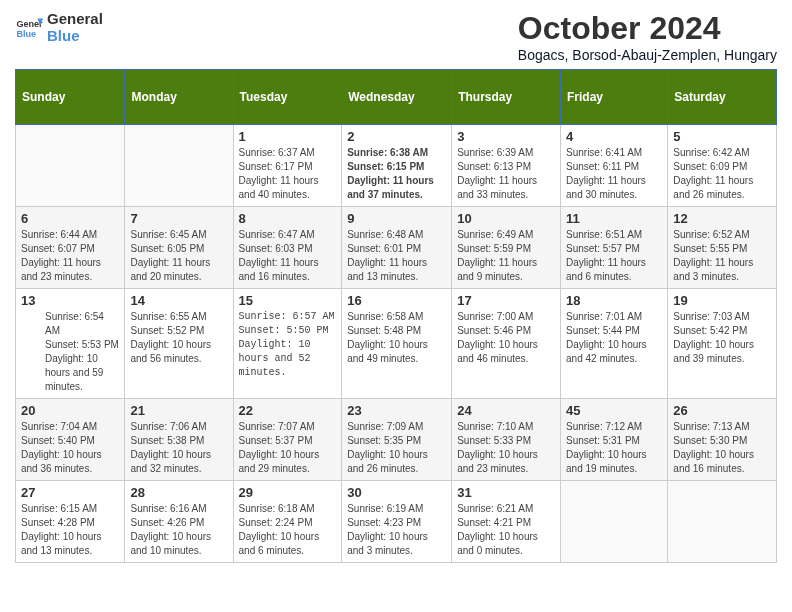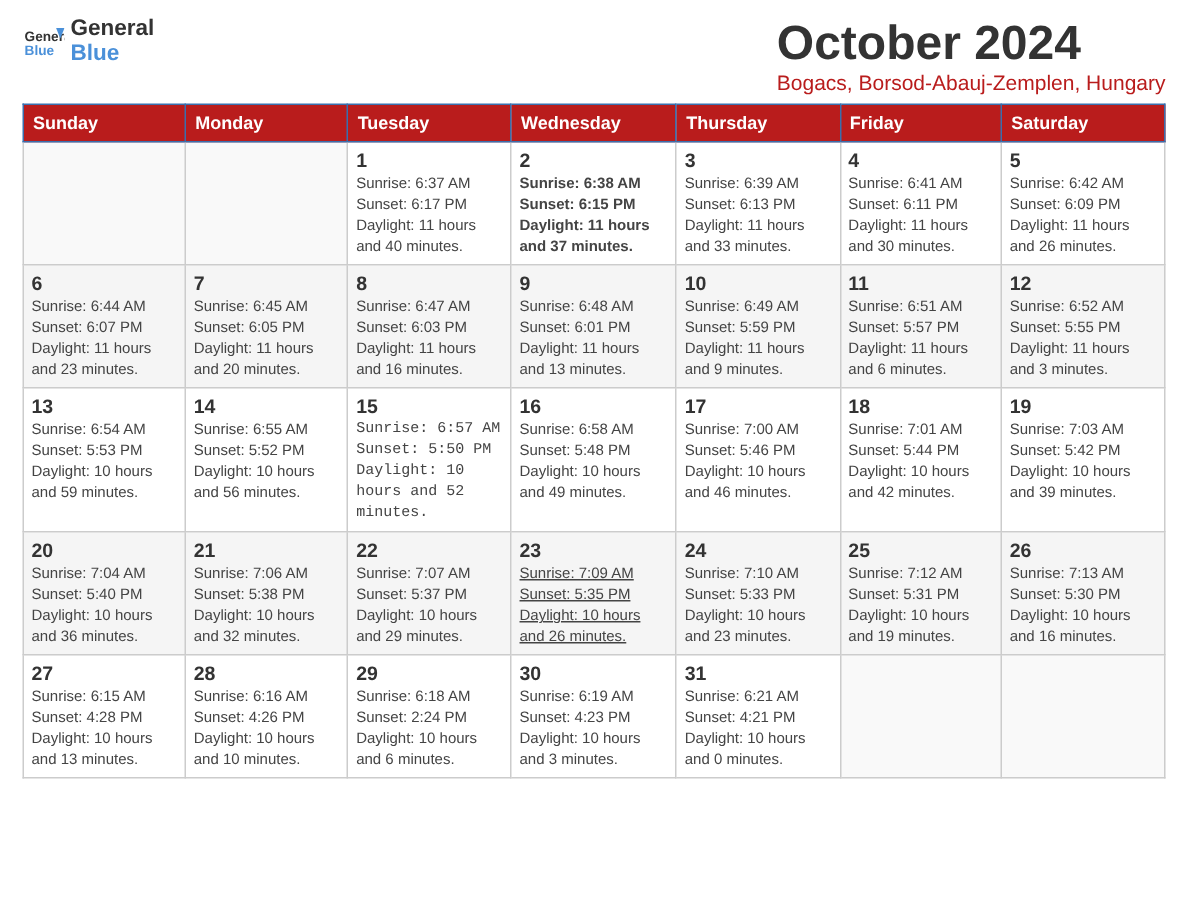--- a/index.html
+++ b/index.html
@@ -28,32 +28,32 @@
     .title-block {
       text-align: left;
     }
     .month-title {
       font-size: 32px;
       font-weight: bold;
       color: #333;
     }
     .subtitle {
       font-size: 14px;
-      color: #b91c1c;
+      color: #0f172a;
     }
     table {
       width: 100%;
       border-collapse: collapse;
       font-size: 11px;
     }
     thead tr th {
-      background-color: #b91c1c;
+      background-color: #4d7c0f;
       color: #fff;
       text-align: left;
-      padding: 5px 6px;
+      padding: 20px 6px;
       font-size: 12px;
       font-weight: bold;
       border: 1px solid #3a6fad;
     }
     tbody tr td {
       border: 1px solid #ccc;
       vertical-align: top;
       padding: 4px 5px;
       height: 80px;
       width: 113px;
@@ -186,21 +186,21 @@
         <td>
           <span class="day-num">12</span>
           <div class="day-info" style="white-space: pre-line;">Sunrise: 6:52 AM
 Sunset: 5:55 PM
 Daylight: 11 hours and 3 minutes.</div>
         </td>
       </tr>
       <tr>
         <td>
           <span class="day-num">13</span>
-          <div class="day-info" style="white-space: pre-line;">Sunrise: 6:54 AM
+          <div class="day-info" style="white-space: pre-line; margin-left: 24px;">Sunrise: 6:54 AM
 Sunset: 5:53 PM
 Daylight: 10 hours and 59 minutes.</div>
         </td>
         <td>
           <span class="day-num">14</span>
           <div class="day-info" style="white-space: pre-line;">Sunrise: 6:55 AM
 Sunset: 5:52 PM
 Daylight: 10 hours and 56 minutes.</div>
         </td>
         <td>
@@ -248,32 +248,32 @@
 Daylight: 10 hours and 32 minutes.</div>
         </td>
         <td>
           <span class="day-num">22</span>
           <div class="day-info" style="white-space: pre-line;">Sunrise: 7:07 AM
 Sunset: 5:37 PM
 Daylight: 10 hours and 29 minutes.</div>
         </td>
         <td>
           <span class="day-num">23</span>
-          <div class="day-info" style="white-space: pre-line; text-decoration: underline;">Sunrise: 7:09 AM
+          <div class="day-info" style="white-space: pre-line;">Sunrise: 7:09 AM
 Sunset: 5:35 PM
 Daylight: 10 hours and 26 minutes.</div>
         </td>
         <td>
           <span class="day-num">24</span>
           <div class="day-info" style="white-space: pre-line;">Sunrise: 7:10 AM
 Sunset: 5:33 PM
 Daylight: 10 hours and 23 minutes.</div>
         </td>
         <td>
-          <span class="day-num">25</span>
+          <span class="day-num">45</span>
           <div class="day-info" style="white-space: pre-line;">Sunrise: 7:12 AM
 Sunset: 5:31 PM
 Daylight: 10 hours and 19 minutes.</div>
         </td>
         <td>
           <span class="day-num">26</span>
           <div class="day-info" style="white-space: pre-line;">Sunrise: 7:13 AM
 Sunset: 5:30 PM
 Daylight: 10 hours and 16 minutes.</div>
         </td>

